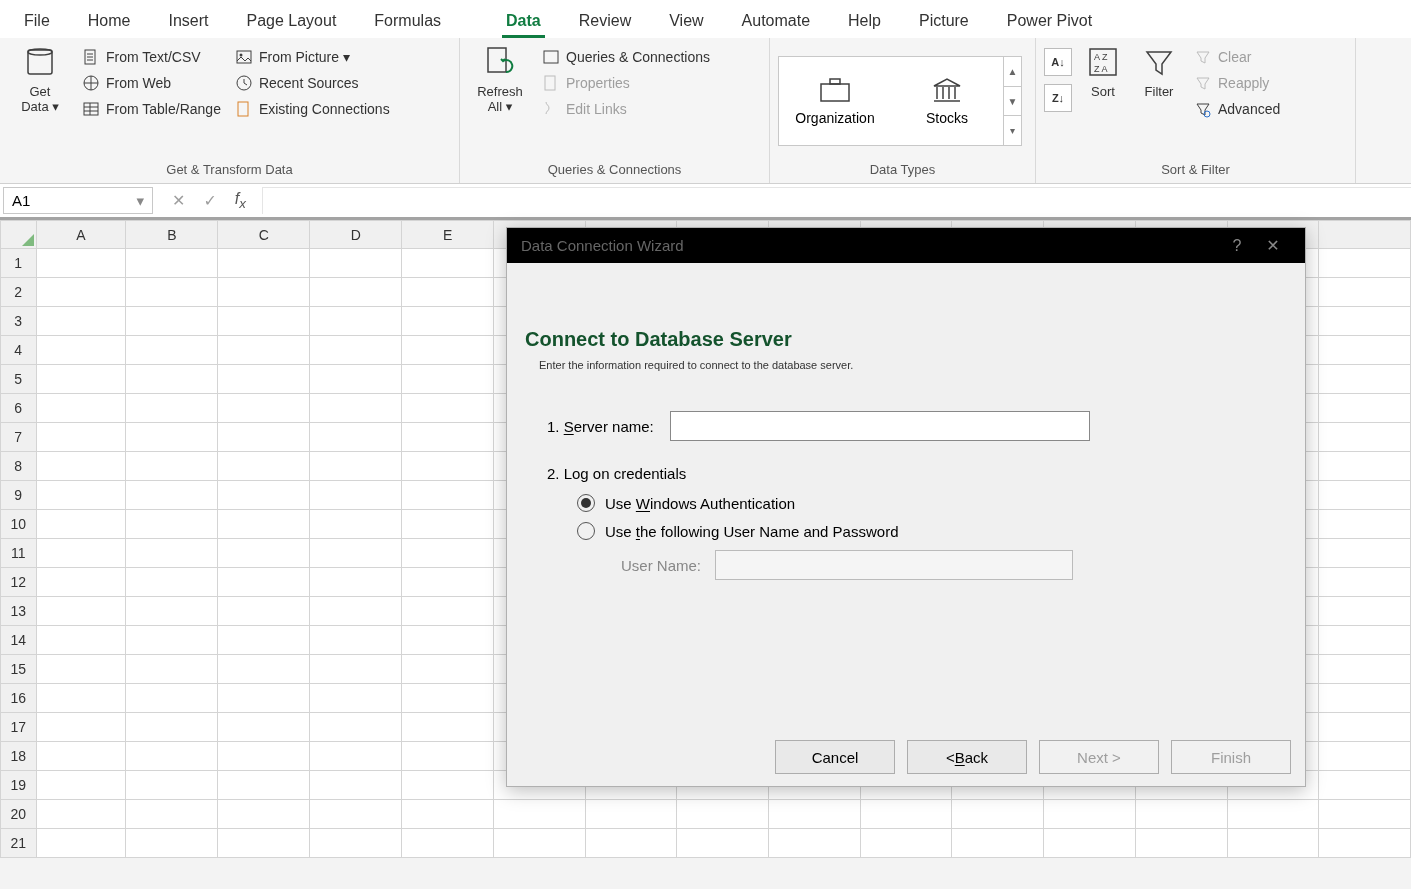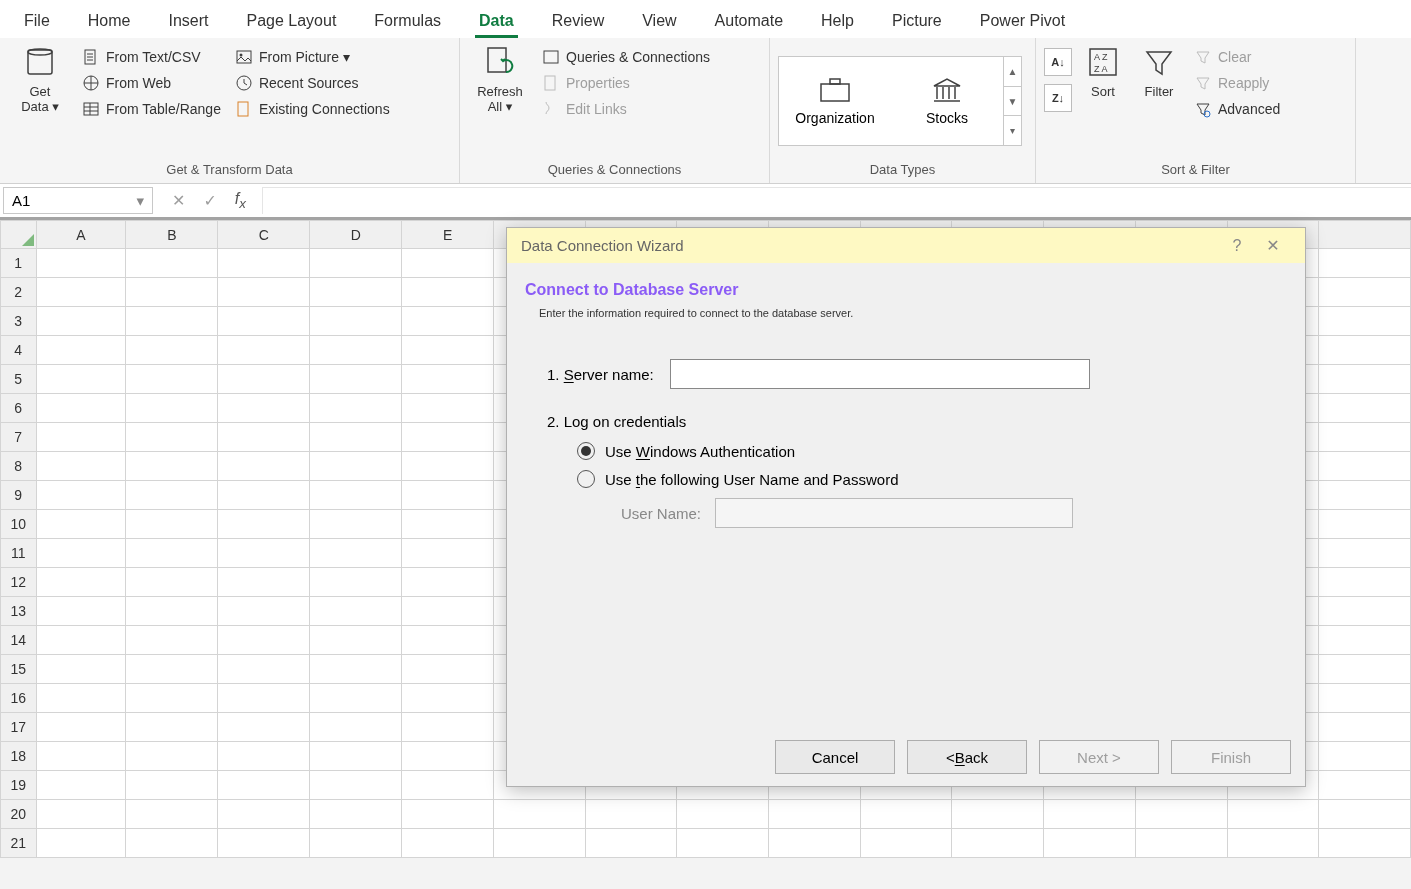--- a/index.html
+++ b/index.html
@@ -1,21 +1,21 @@
 <!DOCTYPE html>
 <html><head>
 <meta charset="utf-8">
 <style>
   * { box-sizing: border-box; margin: 0; padding: 0; font-family: "Segoe UI", Arial, sans-serif; }
   body { background: #f3f3f3; overflow: hidden; width: 1411px; height: 889px; position: relative; }
 
   
   .ribbon-tabs { display:flex; gap:30px; padding: 6px 20px 0 20px; background:#fff; font-size:16px; color:#333; }
   .ribbon-tab { padding: 6px 4px 8px 4px; cursor:pointer; position:relative; }
-  .ribbon-tab.active { color:#107c41; font-weight:600; }
+  .ribbon-tab.active { color:#107c41; font-weight:600;margin-left:27px; }
   .ribbon-tab.active::after { content:""; position:absolute; left:0; right:0; bottom:0; height:3px; background:#107c41; }
 
   
   .ribbon { display:flex; background:#f5f5f5; border-bottom:1px solid #d0d0d0; height:146px; }
   .group { display:flex; flex-direction:column; border-right:1px solid #d9d9d9; padding:4px 8px 2px 8px; }
   .group-content { flex:1; display:flex; align-items:flex-start; gap:6px; }
   .group-label { text-align:center; font-size:13px; color:#555; padding:2px 0 4px 0; }
   .big-btn { display:flex; flex-direction:column; align-items:center; justify-content:flex-start; gap:4px; width:64px; font-size:13px; color:#333; cursor:pointer; padding-top:2px; }
   .big-btn .icon { width:36px; height:36px; }
   .col { display:flex; flex-direction:column; gap:4px; }
@@ -42,25 +42,25 @@
   table.sheet { border-collapse:collapse; }
   .sheet th, .sheet td { border:1px solid #d4d4d4; font-size:14px; font-weight:normal; color:#333;}
   .sheet .colhead { background:#f0f0f0; height:28px; text-align:center; }
   .sheet .colA { width:92px;} .sheet .colW { width:94px; }
   .sheet .rowhead { background:#f0f0f0; width:36px; text-align:center; height:29px; }
   .sheet .corner { background:#f0f0f0; width:36px; height:28px; position:relative; }
   .sheet .corner::after { content:""; position:absolute; right:2px; bottom:2px; border-left:12px solid transparent; border-bottom:12px solid #7fba7f; }
 
   
   .dialog { position:absolute; left:506px; top:227px; width:800px; height:560px; background:#f0f0f0; border:1px solid #b0b0b0; box-shadow:0 4px 18px rgba(0,0,0,.25); display:flex; flex-direction:column; }
-  .dlg-title { display:flex; align-items:center; padding:8px 14px; font-size:15px; color:#666; background:#fef9c3;}
+  .dlg-title { display:flex; align-items:center; padding:8px 14px; font-size:15px; color:#666; background:#000000;}
   .dlg-title .spacer { flex:1; }
   .dlg-title .tbtn { width:36px; text-align:center; color:#888; font-size:16px; cursor:pointer;}
   .dlg-body { padding: 18px 18px 8px 18px; flex:1; }
-  .dlg-h1 { font-size:16px; font-weight:700; color:#8b5cf6; margin-bottom:8px;}
+  .dlg-h1 { font-size:20px; font-weight:700; color:#14532d; margin-bottom:8px;margin-top:47px;}
   .dlg-sub { font-size:11px; color:#333; margin-left:14px; margin-bottom:40px;}
   .dlg-row { display:flex; align-items:center; gap:16px; margin:8px 0 24px 22px; font-size:15px; }
   .dlg-input { height:30px; border:1px solid #888; background:#fff; flex:0 0 420px; }
   .dlg-input.disabled { background:#f5f5f5; border-color:#bbb; flex:0 0 358px;}
   .dlg-section { font-size:15px; margin-left:22px; margin-bottom:12px;}
   .radio-row { display:flex; align-items:center; gap:10px; margin-left:52px; margin-bottom:10px; font-size:15px;}
   .radio { width:18px; height:18px; border:1.5px solid #555; border-radius:50%; display:flex; align-items:center; justify-content:center;}
   .radio.sel::after { content:""; width:10px; height:10px; border-radius:50%; background:#333;}
   .cred-row { display:flex; align-items:center; gap:14px; margin-left:80px; margin-bottom:10px; font-size:15px; color:#888;}
   .cred-row label { width:96px; text-align:right;}

